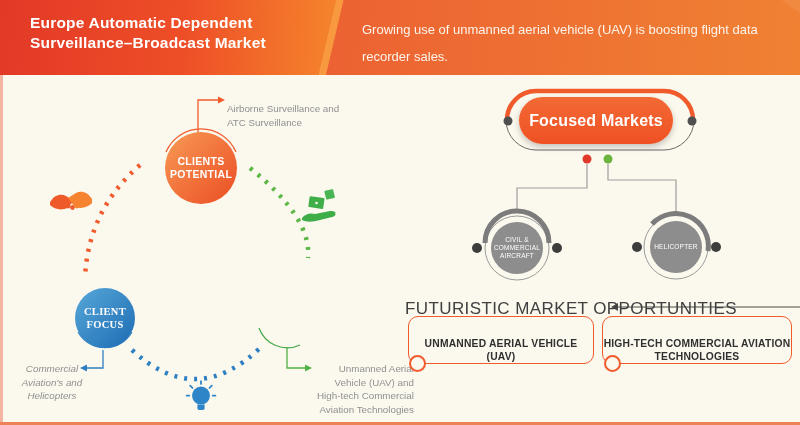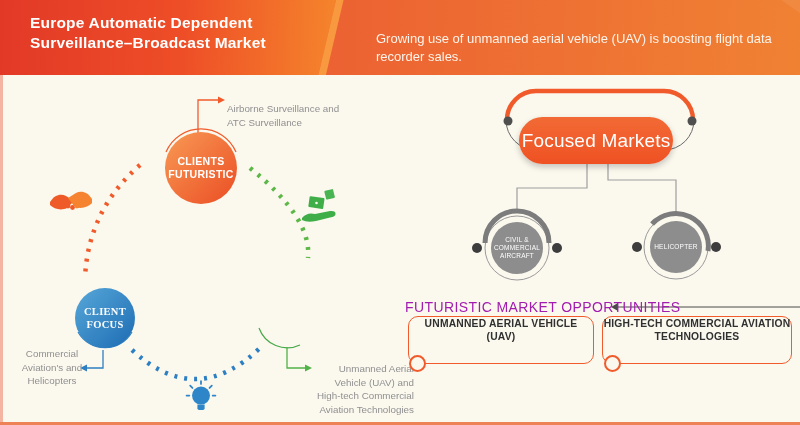--- a/index.html
+++ b/index.html
@@ -10,22 +10,22 @@
     background:linear-gradient(92deg,#e23927 0%,#ee4e27 22%,#f5872c 41%);padding-left:40px;}
   .header-right{position:absolute;inset:0;
     background:linear-gradient(92deg,#ec6132 38%,#f08433 100%);
     clip-path:polygon(40% 0,100% 0,100% 100%,37.9% 100%);}
   .header-stripe{position:absolute;inset:0;background:#f8993f;
     clip-path:polygon(40% 0,40.9% 0,38.8% 100%,37.9% 100%);}
   .header-corner{position:absolute;inset:0;background:rgba(255,255,255,0.07);
     clip-path:polygon(93% 0,100% 0,100% 55%);}
   .title{position:absolute;left:30px;top:13px;margin:0;color:#fff;
     font-size:15.5px;font-weight:700;line-height:20px;white-space:pre-line;letter-spacing:.2px;}
-  .subtitle{position:absolute;left:360px;top:14px;width:402px;margin:16px;color:#fdf4ec;
-    font-size:13px;line-height:18px;white-space:normal;}
+  .subtitle{position:absolute;left:360px;top:14px;width:402px;margin:2px;color:#fdf4ec;
+    font-size:13px;line-height:27px;white-space:normal;}
 
   
   .edge-left{position:absolute;left:0;top:75px;bottom:0;width:3px;background:#f3b5a1;}
   .edge-bottom{position:absolute;left:0;right:0;bottom:0;height:3px;background:#ed8256;}
 
   
   .overlay{position:absolute;left:0;top:0;width:800px;height:425px;}
   .dotted{fill:none;stroke-width:4.5;stroke-dasharray:3 7;}
   .dot-orange{stroke:#f15b2b;}
   .dot-green{stroke:#5cb746;}
@@ -38,43 +38,43 @@
 
   
   .node{position:absolute;border-radius:50%;display:flex;align-items:center;justify-content:center;
     text-align:center;color:#fff;font-weight:700;white-space:pre-line;font-size:10.5px;line-height:13px;letter-spacing:.3px;}
   .node-cp{left:165px;top:132px;width:72px;height:72px;background:linear-gradient(135deg,#f89a55,#eb4d23);}
   .node-cf{left:75px;top:288px;width:60px;height:60px;background:linear-gradient(135deg,#57a8d9,#1d6bb3);font-family:Liberation Serif, serif;}
   .node-hb{left:257px;top:287px;width:60px;height:60px;background:linear-gradient(135deg,#8cd04c,#1f9f4c);}
 
   .ann{position:absolute;color:#909090;font-size:9.8px;line-height:13.5px;white-space:pre-line;}
   .ann-top{left:227px;top:102px;text-align:left;}
-  .ann-left{left:6px;top:347px;width:92px;text-align:center;}
+  .ann-left{left:6px;top:362px;width:92px;text-align:center;font-style:italic;}
   .ann-right{left:317px;top:362px;text-align:right;}
 
   .icon{position:absolute;}
   .icon-handshake{left:46px;top:186px;width:50px;height:34px;}
   .icon-money{left:300px;top:183px;width:40px;height:46px;}
   .icon-bulb{left:183px;top:379px;width:36px;height:44px;}
 
   
   .pill{position:absolute;left:519px;top:97px;width:154px;height:47px;border-radius:24px;
-    background:linear-gradient(180deg,#f26a35,#ef5123);color:#fff;font-weight:400;font-size:19px;
+    background:linear-gradient(180deg,#f26a35,#ef5123);color:#fff;font-weight:700;font-size:16px;
     display:flex;align-items:center;justify-content:center;letter-spacing:.2px;
-    box-shadow:0 3px 6px rgba(0,0,0,0.22);margin-top:20px;}
+    box-shadow:0 3px 6px rgba(0,0,0,0.22);}
   .gnode{position:absolute;width:52px;height:52px;border-radius:50%;background:#8d8d8d;color:#fff;
     display:flex;align-items:center;justify-content:center;text-align:center;
     font-size:6.5px;line-height:8px;font-weight:500;letter-spacing:.2px;white-space:pre-line;}
   .gnode-1{left:491px;top:222px;}
   .gnode-2{left:650px;top:221px;}
 
   
-  .opp-heading{position:absolute;left:405px;top:299px;font-size:14px;color:#a21caf;letter-spacing:.4px;}
+  .opp-heading{position:absolute;left:405px;top:299px;font-size:17px;color:#404040;letter-spacing:.4px;}
   .opp-box{position:absolute;top:316px;height:48px;border:1.5px solid #f15b2b;border-radius:10px;
-    display:flex;align-items:flex-start;justify-content:center;text-align:center;
+    display:flex;align-items:flex-end;justify-content:center;text-align:center;
     font-size:10.3px;font-weight:700;color:#303030;white-space:pre-line;line-height:13px;
     letter-spacing:.2px;box-sizing:border-box;}
   .opp-box-1{left:408px;width:186px;}
   .opp-box-2{left:602px;width:190px;}
   .opp-dot{position:absolute;width:17px;height:17px;border-radius:50%;background:#fbf8ee;
     border:2px solid #f15b2b;box-sizing:border-box;}
   .opp-dot-1{left:409px;top:355px;}
   .opp-dot-2{left:604px;top:355px;}
 </style>
 </head>
@@ -150,21 +150,21 @@
     </g>
 
     <g>
       <line x1="618" y1="307" x2="800" y2="307" stroke="#4a4a4a" stroke-width="1.2"></line>
       <polygon points="618,303 611,307 618,311" fill="#4a4a4a"></polygon>
     </g>
   </svg>
 
   <div class="node node-cp">
     <span>CLIENTS
-FUTURISTIC</span>
+POTENTIAL</span>
   </div>
   <div class="node node-cf">
     <span>CLIENT
 FOCUS</span>
   </div>
 
   <div class="ann ann-top">Airborne Surveillance and
 ATC Surveillance</div>
   <div class="ann ann-left">Commercial
 Aviation's and

